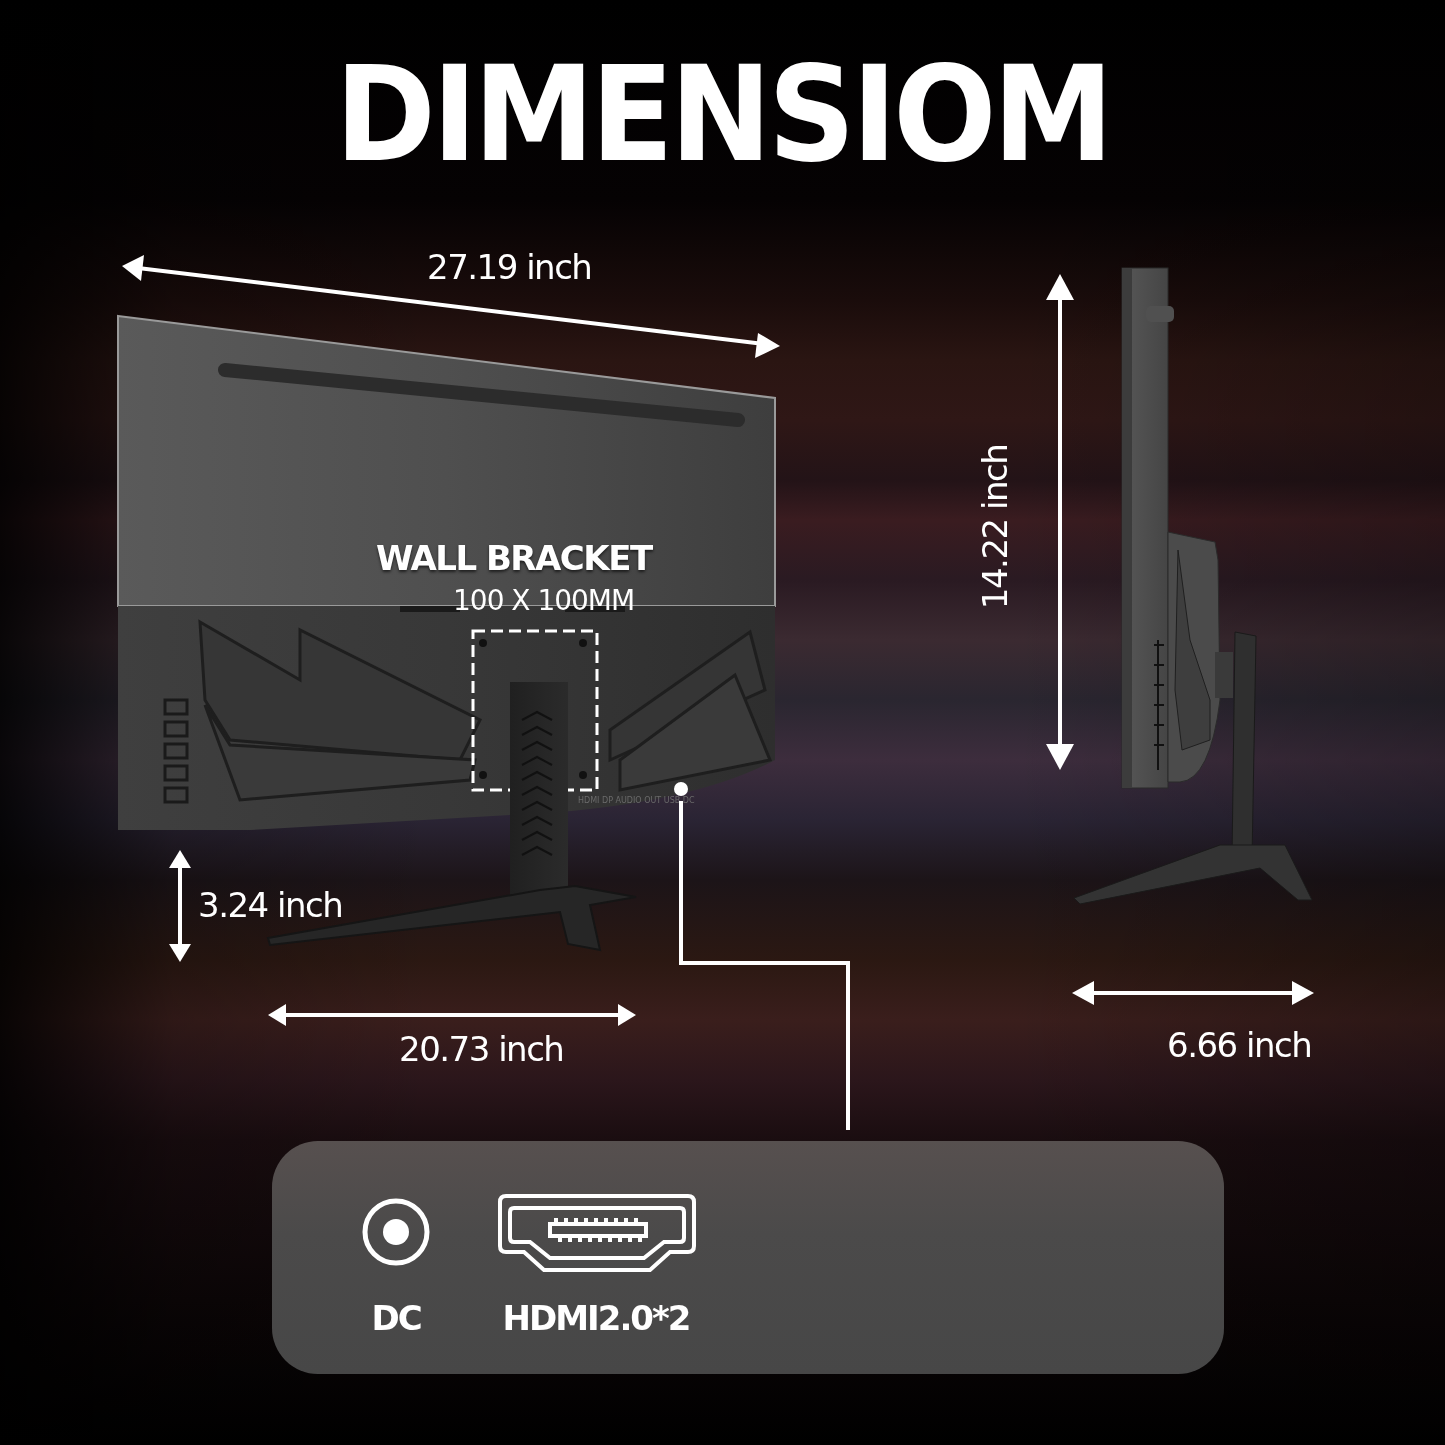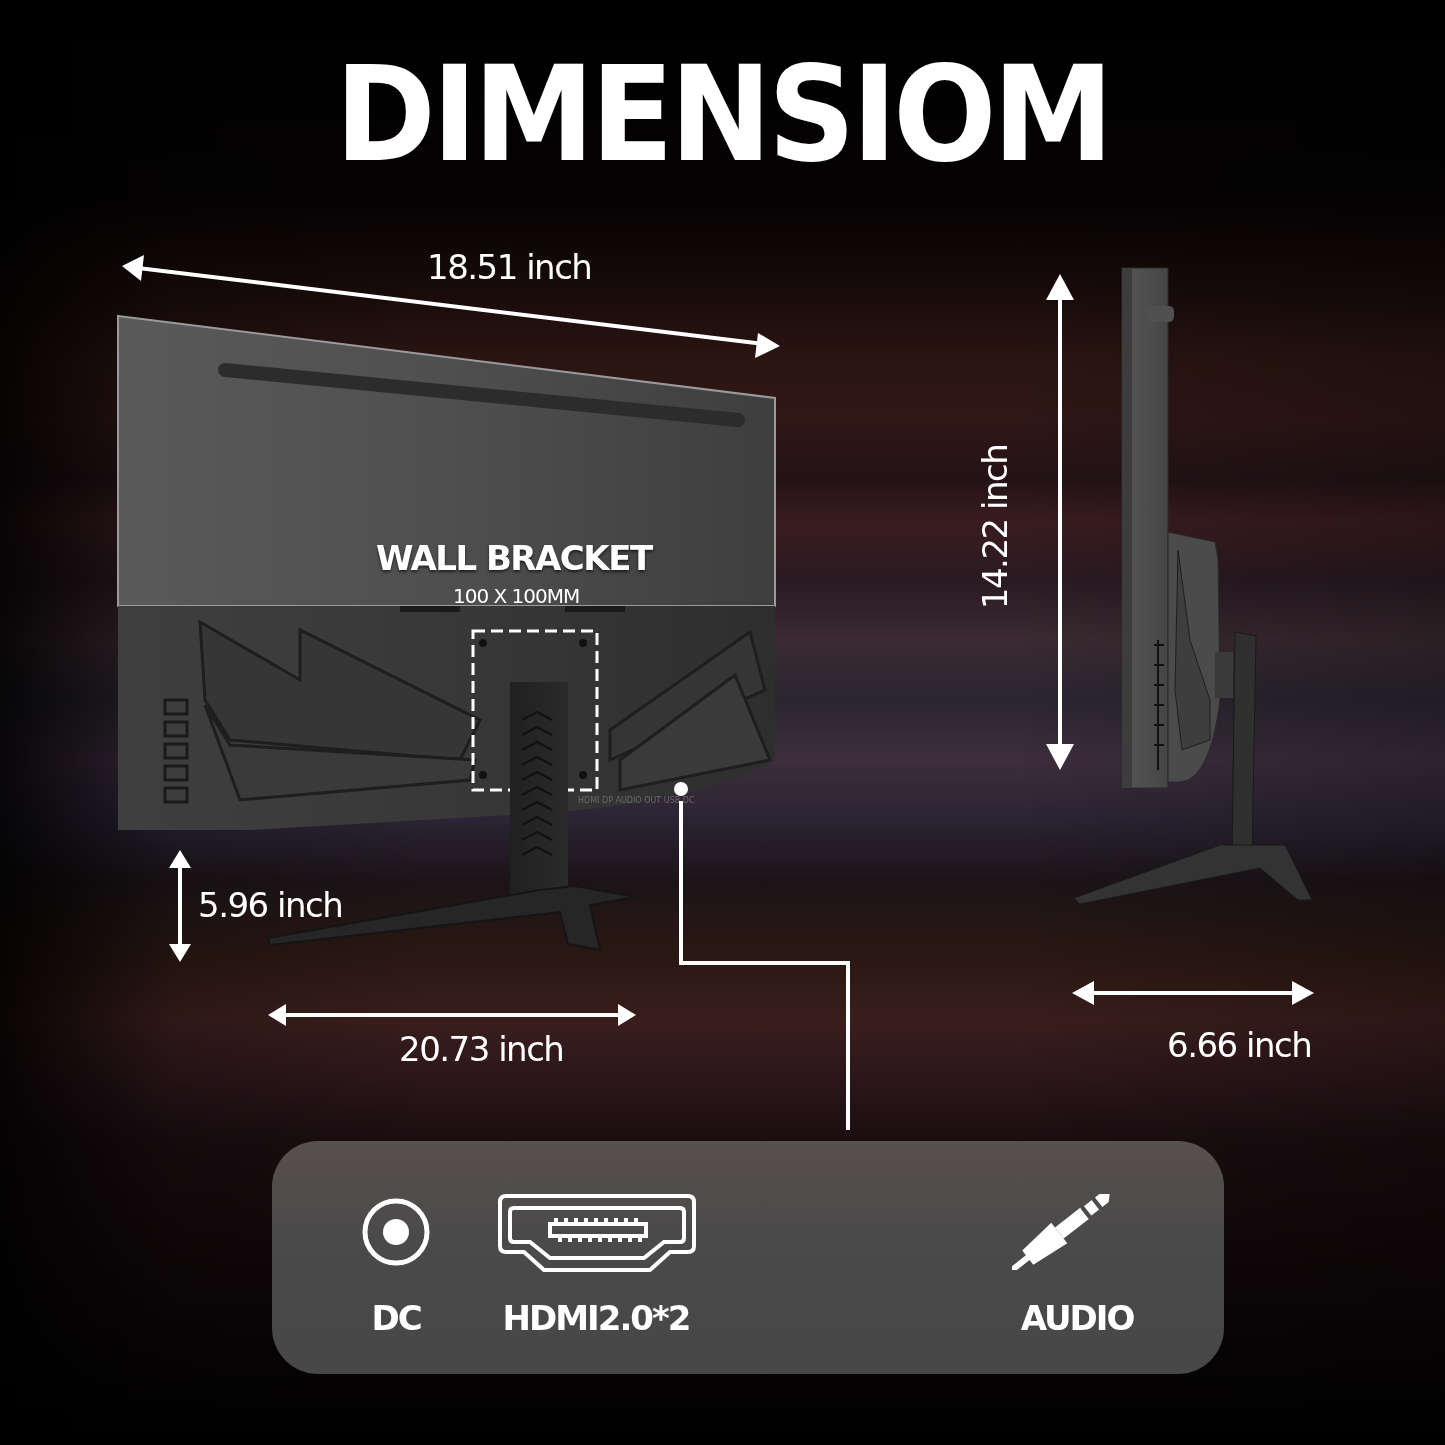--- a/index.html
+++ b/index.html
@@ -37,21 +37,21 @@
   
   .monitor-back { left: 0; top: 0; width: 800px; height: 960px; }
 
   .bracket-title {
     left: 376px; top: 538px; font-family: "DejaVu Sans", sans-serif;
     font-weight: bold; font-size: 34px; letter-spacing: -1.5px;
     text-shadow: 0 2px 3px rgba(0,0,0,0.6); white-space: nowrap;
   }
   .bracket-sub {
     left: 453px; top: 584px; font-family: "DejaVu Sans", sans-serif;
-    font-size: 20px; letter-spacing: -1px; white-space: nowrap;
+    font-size: 28px; letter-spacing: -1px; white-space: nowrap;
   }
 
   
   .ports-panel {
     left: 272px; top: 1141px; width: 952px; height: 233px;
     border-radius: 46px;
     background: linear-gradient(180deg, #57504f 0%, #4b4a4a 40%, #474747 100%);
   }
   .port {
     position: absolute; top: 3px; height: 284px;
@@ -137,28 +137,28 @@
 </svg>
 
 <div class="abs bracket-title">WALL BRACKET</div>
 <div class="abs bracket-sub">100 X 100MM</div>
 
 <svg class="abs" style="left:0;top:0" width="800" height="380">
   <line x1="138" y1="268" x2="764" y2="344" stroke="#fff" stroke-width="4"></line>
   <polygon points="122,266 144,255 141,281" fill="#fff"></polygon>
   <polygon points="780,346 758,333 755,358" fill="#fff"></polygon>
 </svg>
-<div class="abs dim-label" style="left:427px;top:250px">18.51 inch</div>
+<div class="abs dim-label" style="left:427px;top:250px">27.19 inch</div>
 
 <svg class="abs" style="left:160px;top:848px" width="40" height="116">
   <line x1="20" y1="14" x2="20" y2="100" stroke="#fff" stroke-width="4"></line>
   <polygon points="20,2 9,20 31,20" fill="#fff"></polygon>
   <polygon points="20,114 9,96 31,96" fill="#fff"></polygon>
 </svg>
-<div class="abs dim-label" style="left:198px;top:888px">5.96 inch</div>
+<div class="abs dim-label" style="left:198px;top:888px">3.24 inch</div>
 
 <svg class="abs" style="left:266px;top:1000px" width="372" height="30">
   <line x1="16" y1="15" x2="356" y2="15" stroke="#fff" stroke-width="4"></line>
   <polygon points="2,15 20,4 20,26" fill="#fff"></polygon>
   <polygon points="370,15 352,4 352,26" fill="#fff"></polygon>
 </svg>
 <div class="abs dim-label" style="left:399px;top:1032px">20.73 inch</div>
 
 <svg class="abs" style="left:660px;top:775px" width="200" height="360">
   <circle cx="21" cy="14" r="7" fill="#fff"></circle>
@@ -243,27 +243,13 @@
           <rect x="114" y="44" width="4" height="6"></rect>
         <rect x="124" y="44" width="4" height="6"></rect>
           <rect x="134" y="44" width="4" height="6"></rect>
           <rect x="144" y="44" width="4" height="6"></rect>
       </g>
     </svg>
     <div class="port-label" style="left:124px">HDMI2.0*2</div>
   </div>
 
 
-  <div class="port" style="left:720px;width:200px">
-    <svg class="port-icon" style="left:20px;top:50px" width="130" height="76">
-      <g transform="translate(0,76) rotate(-38)">
-        <rect x="0" y="-3" width="22" height="6" fill="#fff"></rect>
-        <path d="M20 -9 L60 -13 L60 13 L20 9 Z" fill="#fff"></path>
-        <rect x="60" y="-7" width="32" height="14" fill="#fff"></rect>
-        <rect x="92" y="-6" width="4" height="12" fill="#4b4a4a"></rect>
-        <rect x="96" y="-6" width="10" height="12" fill="#fff"></rect>
-        <rect x="106" y="-6" width="4" height="12" fill="#4b4a4a"></rect>
-        <path d="M110 -6 L118 -6 L124 0 L118 6 L110 6 Z" fill="#fff"></path>
-      </g>
-    </svg>
-    <div class="port-label" style="left:85px">AUDIO</div>
-  </div>
 </div>
 
 </body></html>

